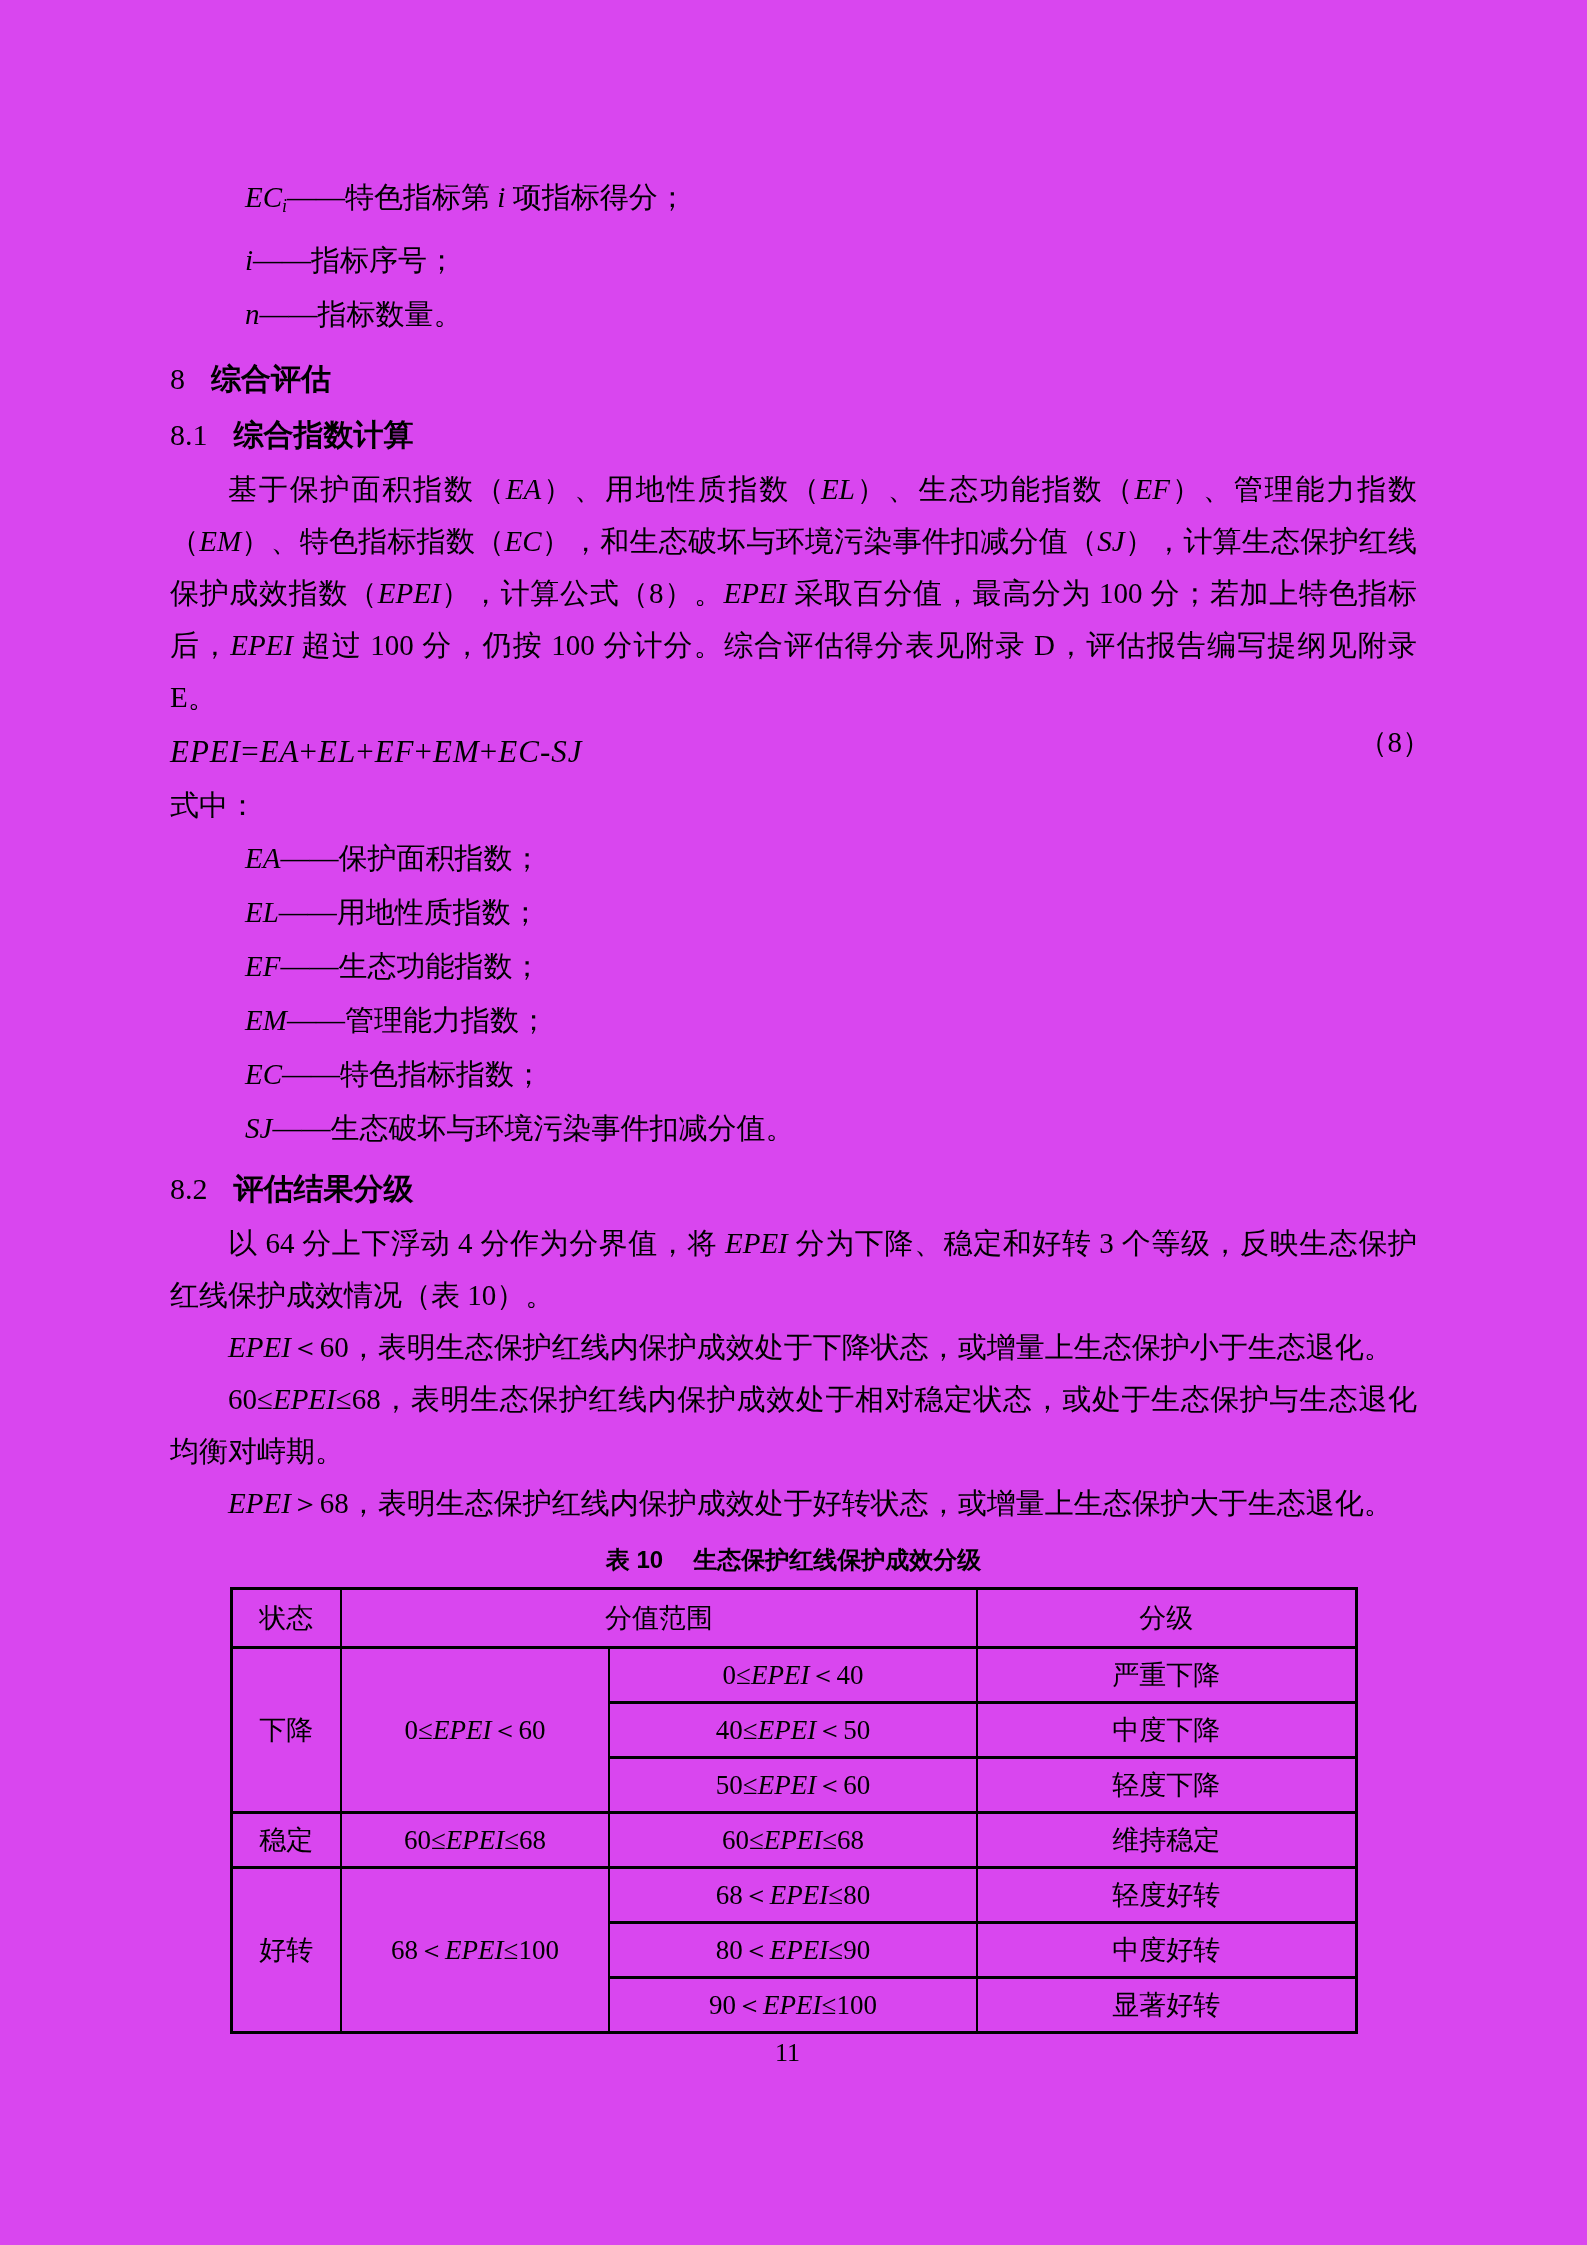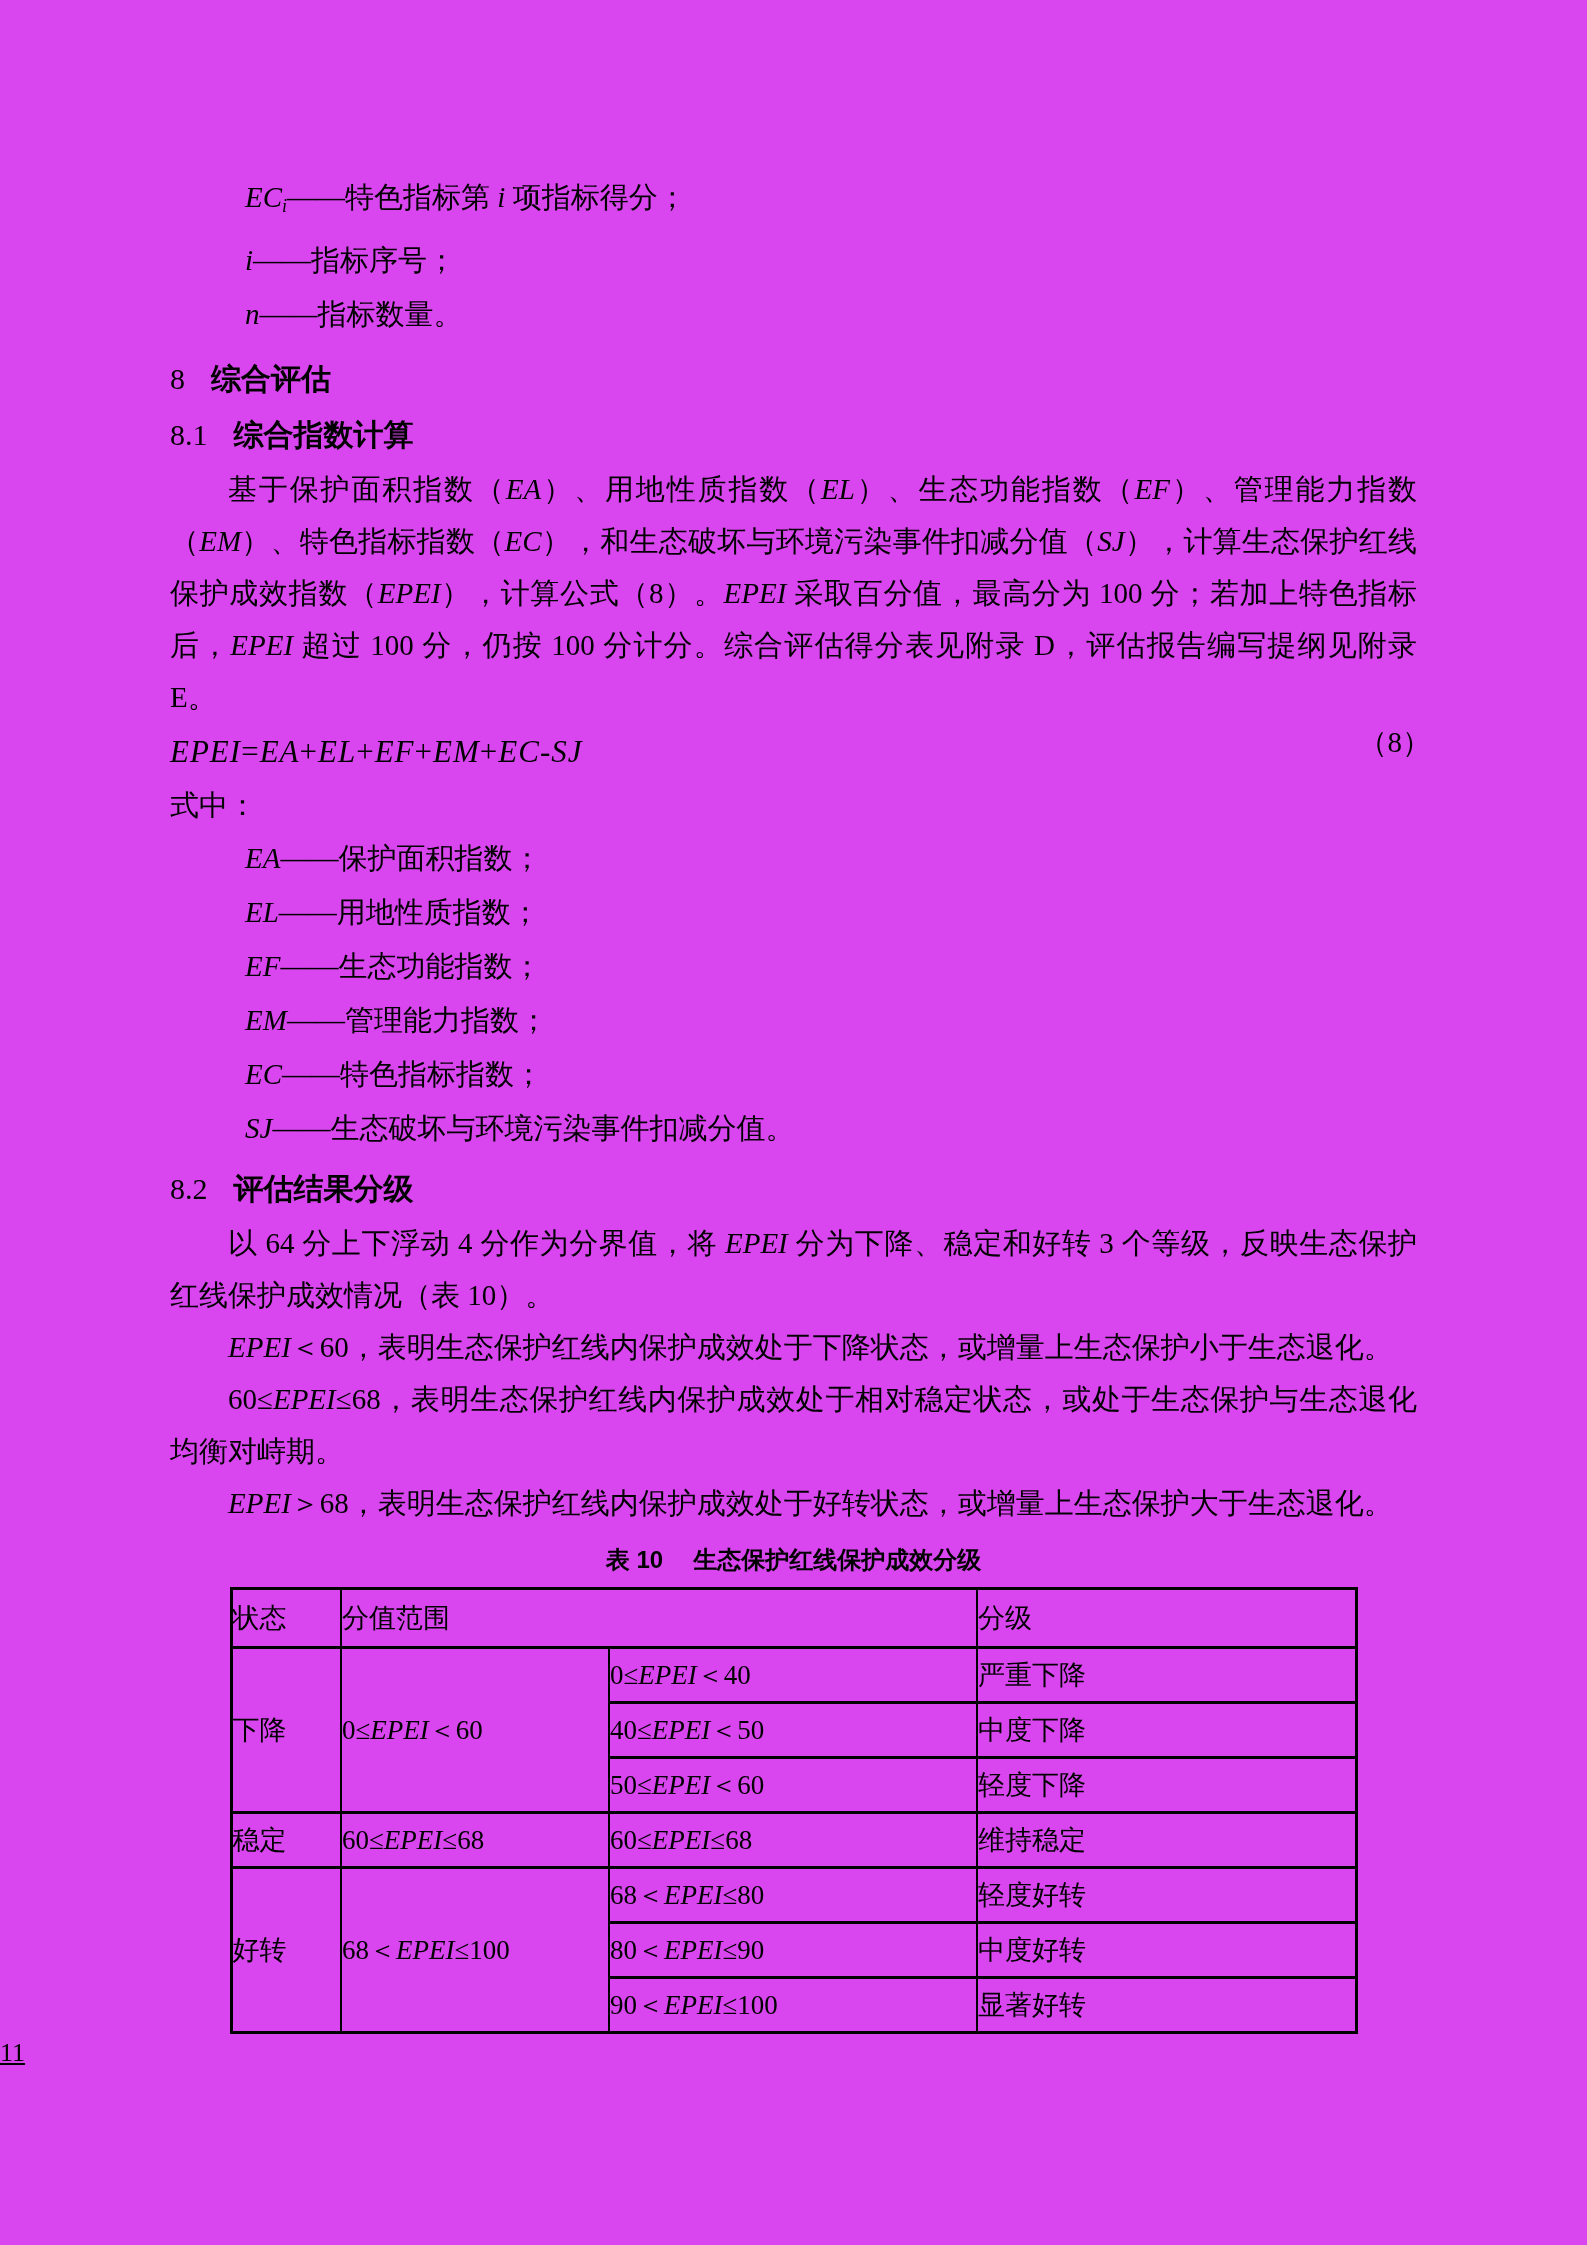--- a/index.html
+++ b/index.html
@@ -67,36 +67,35 @@
     table-layout:fixed;
     border:3px solid #000;
   }
   table.grading td,table.grading th{
     border-left:2px solid #000;
     border-right:2px solid #000;
     border-top:3px solid #000;
     border-bottom:3px solid #000;
     font-size:27px;
     font-weight:normal;
-    text-align:left;
+    text-align:center;
     vertical-align:middle;
     padding:0;
     height:52px;
     overflow:hidden;
   }
   table.grading th{height:56px;}
   col.c-state{width:110px;}
   col.c-range{width:268px;}
   col.c-sub{width:368px;}
   col.c-grade{width:379px;}
   .page-number{
     position:absolute;left:0;right:12px;top:2038px;
-    text-align:left;
+    text-align:center;
     font-size:26px;
-    text-decoration:underline;
   }
 </style>
 </head>
 <body>
 
 <div class="page">
   <div class="content">
 
     <div class="def-list-top">
       <div class="def-item"><span class="it">EC</span><span class="sub">i</span><span>——特色指标第 </span><span class="it">i</span><span> 项指标得分；</span></div>

